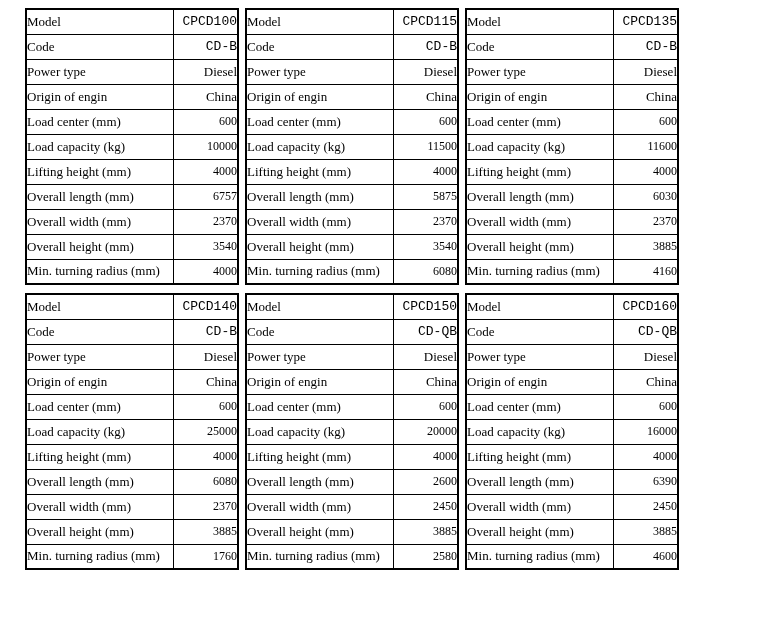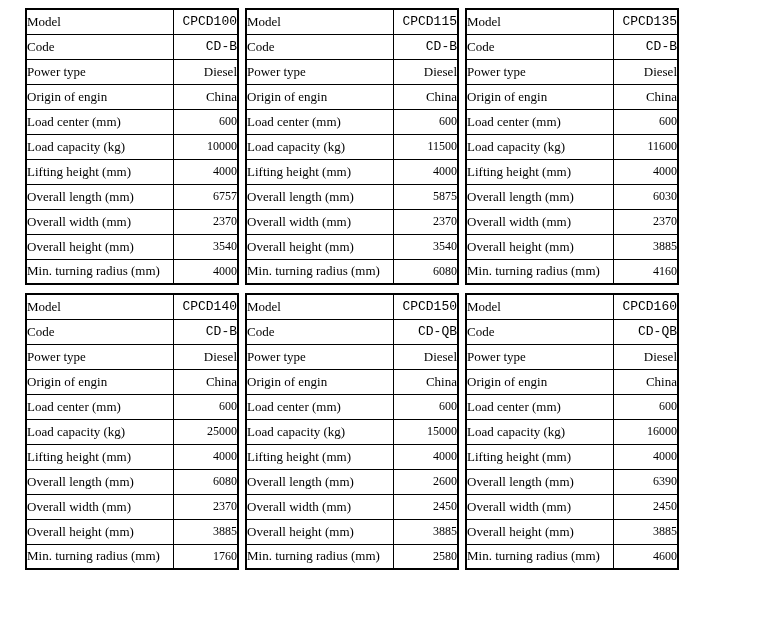--- a/index.html
+++ b/index.html
@@ -279,21 +279,21 @@
         <tr>
           <td class="label-cell">Origin of engin</td>
           <td class="value-cell txt">China</td>
         </tr>
         <tr>
           <td class="label-cell">Load center (mm)</td>
           <td class="value-cell num">600</td>
         </tr>
         <tr>
           <td class="label-cell">Load capacity (kg)</td>
-          <td class="value-cell num">15000</td>
+          <td class="value-cell num">20000</td>
         </tr>
         <tr>
           <td class="label-cell">Lifting height (mm)</td>
           <td class="value-cell num">4000</td>
         </tr>
         <tr>
           <td class="label-cell">Overall length (mm)</td>
           <td class="value-cell num">2600</td>
         </tr>
         <tr>

